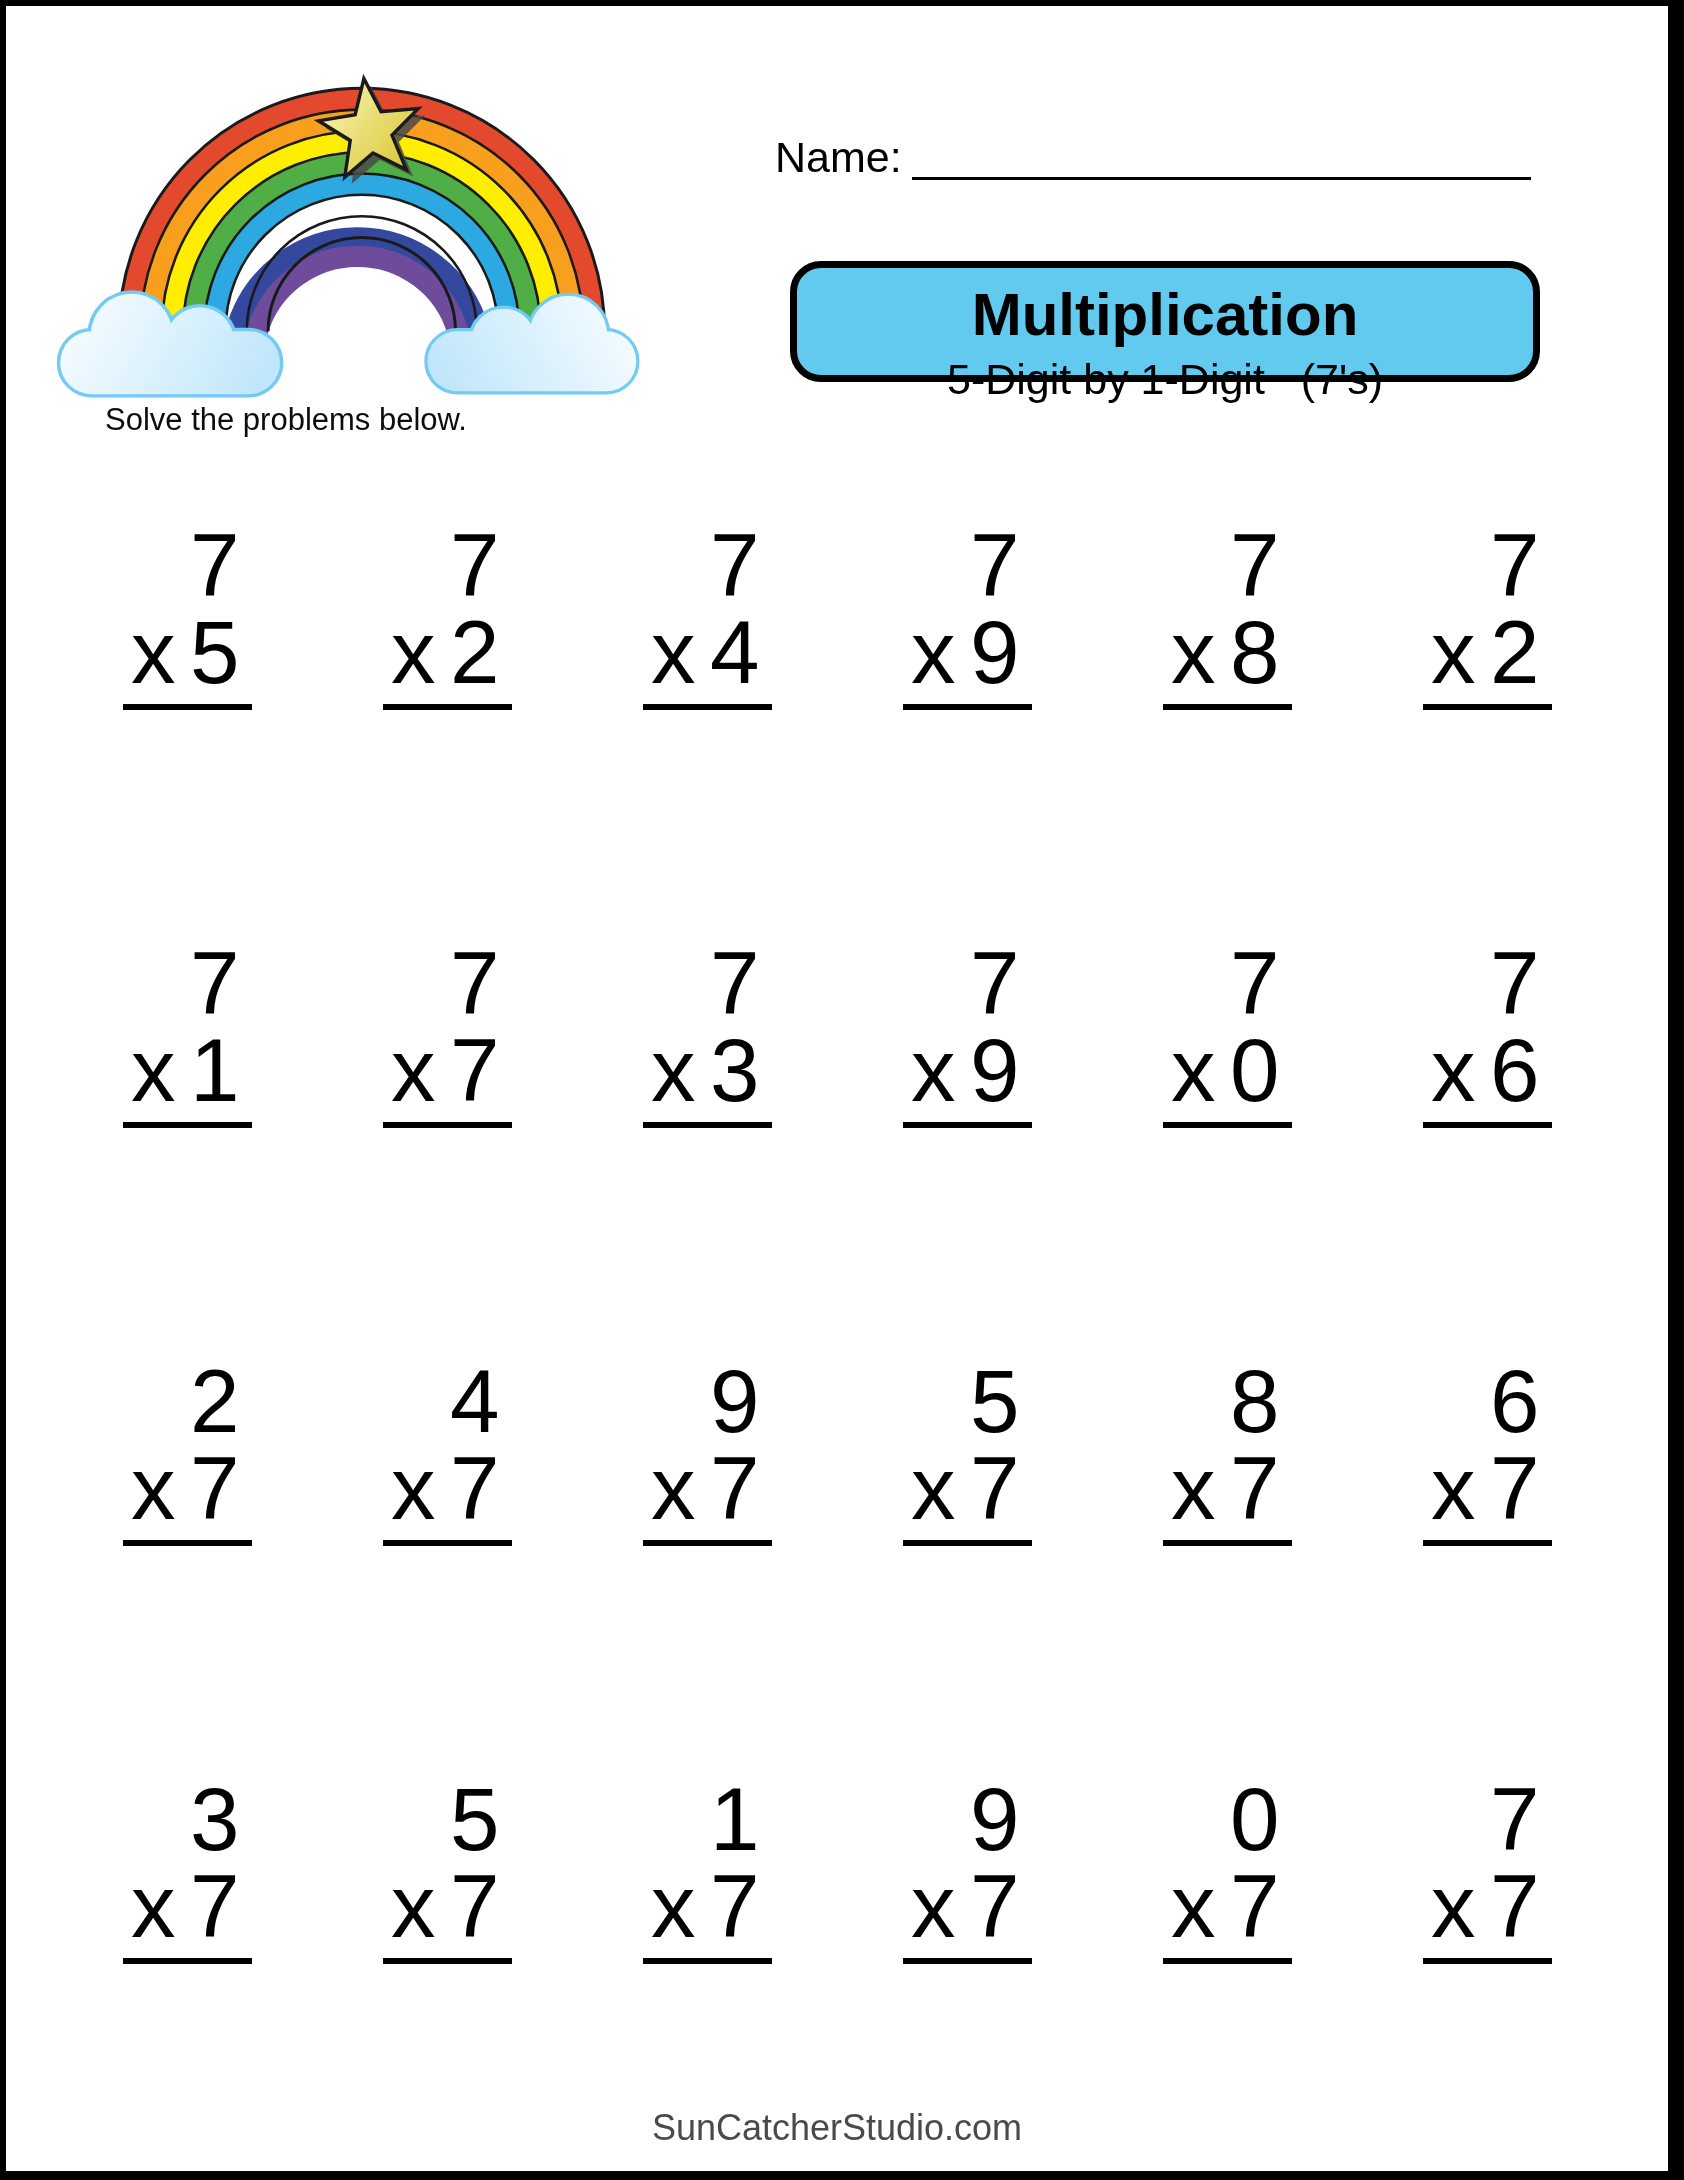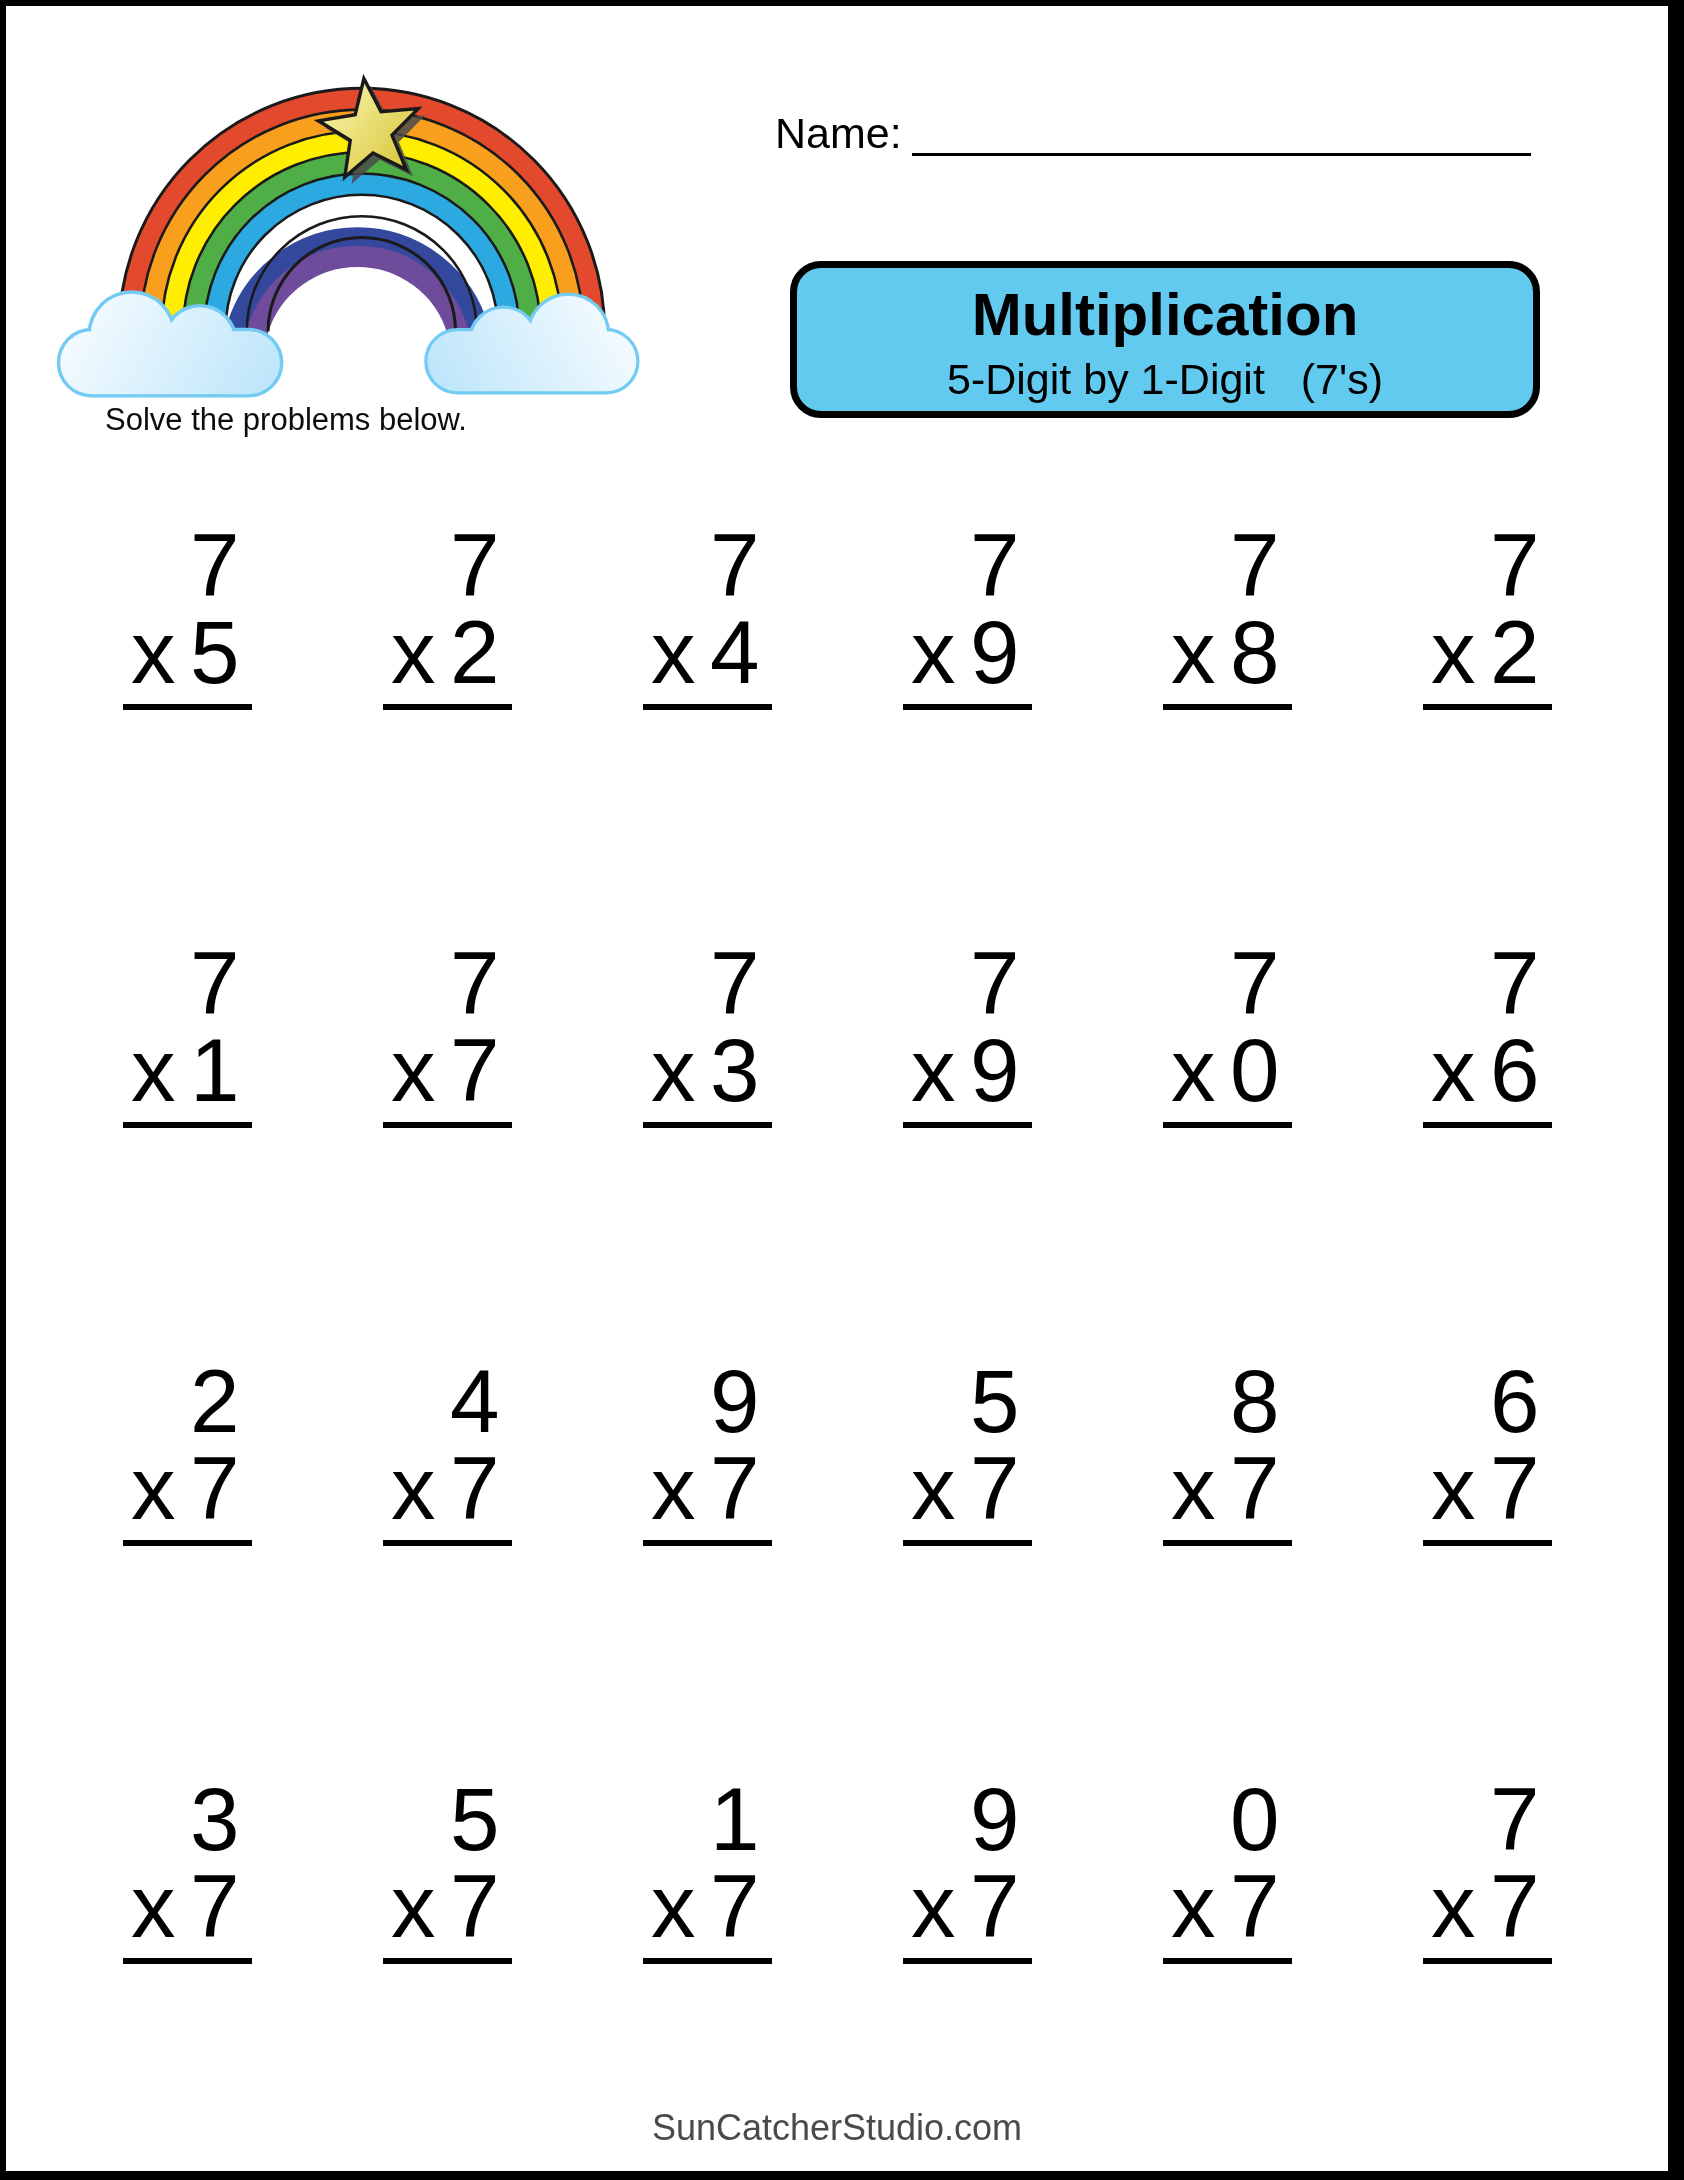--- a/index.html
+++ b/index.html
@@ -12,28 +12,28 @@
     border-width:6.8px 17px 10.2px 6.8px;
     font-family:"Liberation Sans", sans-serif;
     color:#000;
     overflow:hidden;
   }
   
   .art { position:absolute; left:49px; top:44px; width:588px; height:351px; }
   
   .instruction { position:absolute; left:99px; top:397px; font-size:31px; line-height:1.1; color:#0d0d0d; }
   
-  .iddates { position:absolute; left:769px; top:94px; width:756px; }
+  .iddates { position:absolute; left:769px; top:118px; width:756px; }
   .id-row { display:flex; align-items:flex-end; height:56px; }
   .id-row.date { margin-top:17px; padding-left:17px; }
   .id-label { font-size:43px; line-height:1.05; padding-right:10.2px; white-space:nowrap; }
   .id-line { flex:1; border-bottom:3.4px solid #000; }
   
   .titlebox {
-    position:absolute; left:784px; top:255px; width:750px; height:157px;
+    position:absolute; left:784px; top:255px; width:750px; height:121px;
     background:var(--titleFill,#62CAEE);
     border:7.7px solid #000; border-radius:31px;
     text-align:center;
   }
   .title { font-size:60px; font-weight:bold; line-height:1; margin-top:17px; }
   .subtitle { font-size:43px; line-height:1; margin-top:12.8px; white-space:pre; }
   
   .problems {
     position:absolute; left:51px; top:516px;
     display:grid;

